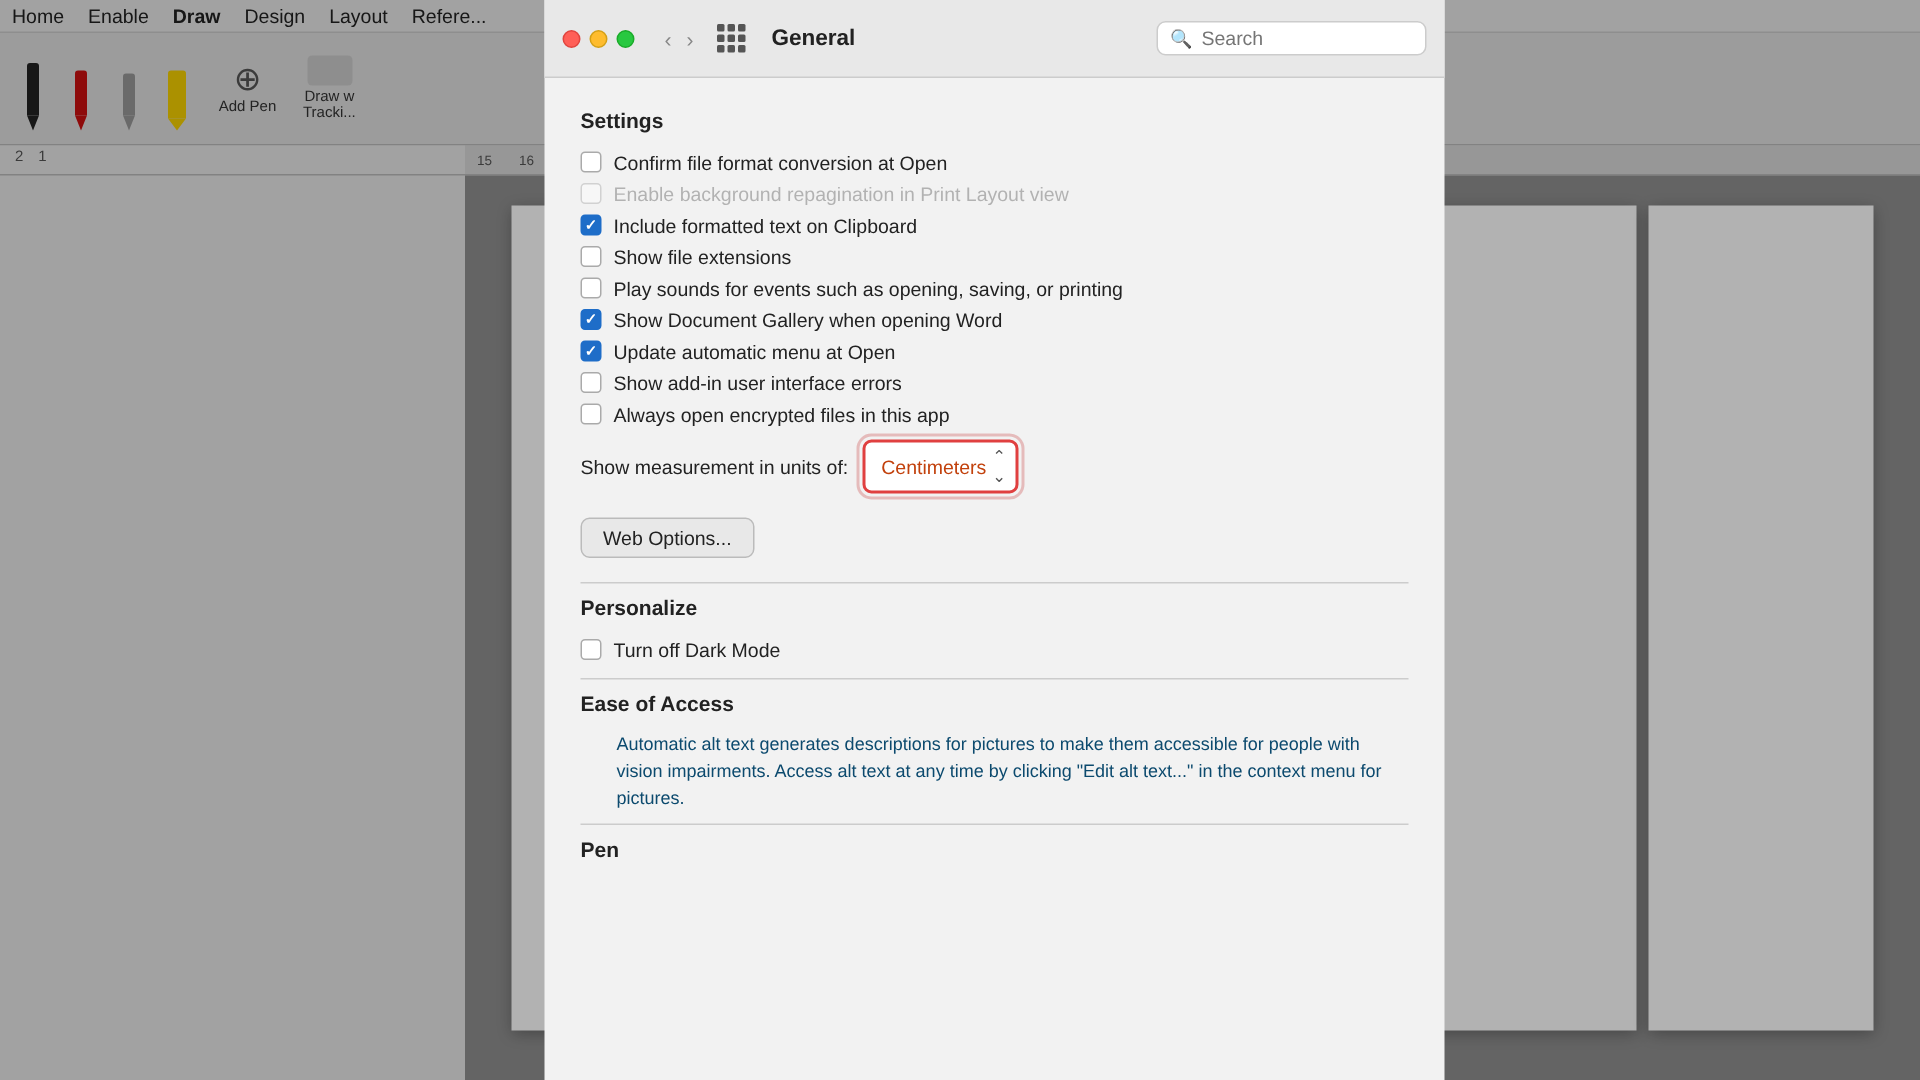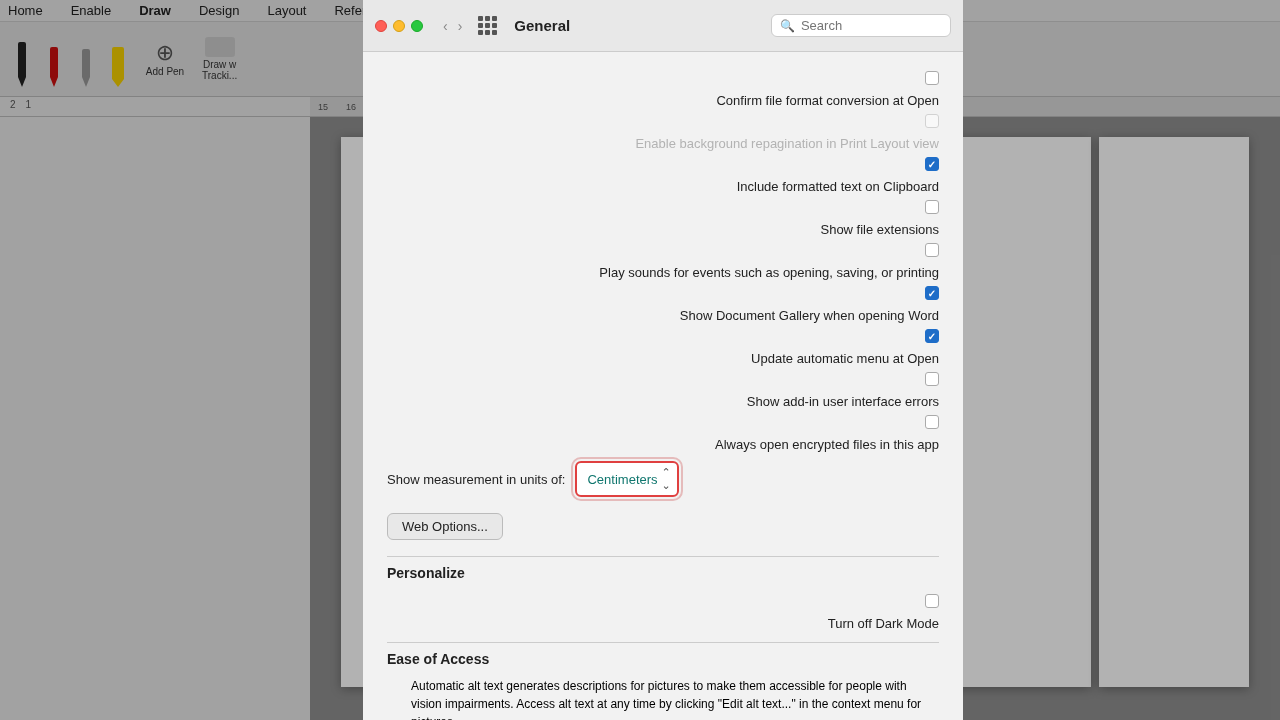--- a/index.html
+++ b/index.html
@@ -25,21 +25,21 @@
     
     .menu-bar {
       position: absolute;
       top: 0; left: 0;
       width: 1280px;
       height: 22px;
       background: #e8e8e8;
       display: flex;
       align-items: center;
       padding: 0 8px;
-      gap: 28px;
+      gap: 16px;
       font-size: 13px;
       border-bottom: 1px solid #ccc;
     }
     .menu-item {
       color: #222;
       cursor: pointer;
     }
     .menu-item.active {
       font-weight: 600;
     }
@@ -267,24 +267,23 @@
     .section-title {
       font-size: 14px;
       font-weight: 700;
       color: #222;
       margin-bottom: 10px;
       margin-top: 4px;
     }
 
     .setting-row {
       display: flex;
-      align-items: flex-end;
+      align-items: flex-start;
       gap: 8px;
       padding: 3px 0;
-      flex-direction: column;
     }
     .setting-row.disabled {
       opacity: 0.45;
     }
 
     .checkbox {
       width: 14px;
       height: 14px;
       border: 1.5px solid #aaa;
       border-radius: 3px;
@@ -331,21 +330,21 @@
       border: 2px solid #e04040;
       border-radius: 6px;
       padding: 3px 6px 3px 10px;
       gap: 4px;
       cursor: pointer;
       outline: 2px solid rgba(200,60,60,0.3);
       outline-offset: 2px;
     }
     .units-select-text {
       font-size: 13px;
-      color: #0f766e;
+      color: #c2410c;
     }
     .units-select-arrow {
       font-size: 11px;
       color: #555;
     }
 
     .web-options-btn {
       display: inline-flex;
       align-items: center;
       justify-content: center;
@@ -360,21 +359,21 @@
     }
 
     .section-divider {
       border: none;
       border-top: 1px solid #ccc;
       margin: 8px 0;
     }
 
     .description-text {
       font-size: 12px;
-      color: #000000;
+      color: #0c4a6e;
       line-height: 1.5;
       margin-left: 24px;
       margin-top: 2px;
       margin-bottom: 4px;
     }
   </style>
 </head>
 <body>
 
 <div class="word-bg">
@@ -481,20 +480,21 @@
 
       <div class="search-bar">
         <span class="search-icon-svg">🔍</span>
         <input class="search-input" type="text" placeholder="Search" style="">
       </div>
     </div>
 
     <div class="dialog-content">
 
       
+      <div class="section-title">Settings</div>
 
       <div class="setting-row">
         <div class="checkbox"></div>
         <span class="setting-label">Confirm file format conversion at Open</span>
       </div>
 
       <div class="setting-row disabled">
         <div class="checkbox"></div>
         <span class="setting-label">Enable background repagination in Print Layout view</span>
       </div>

